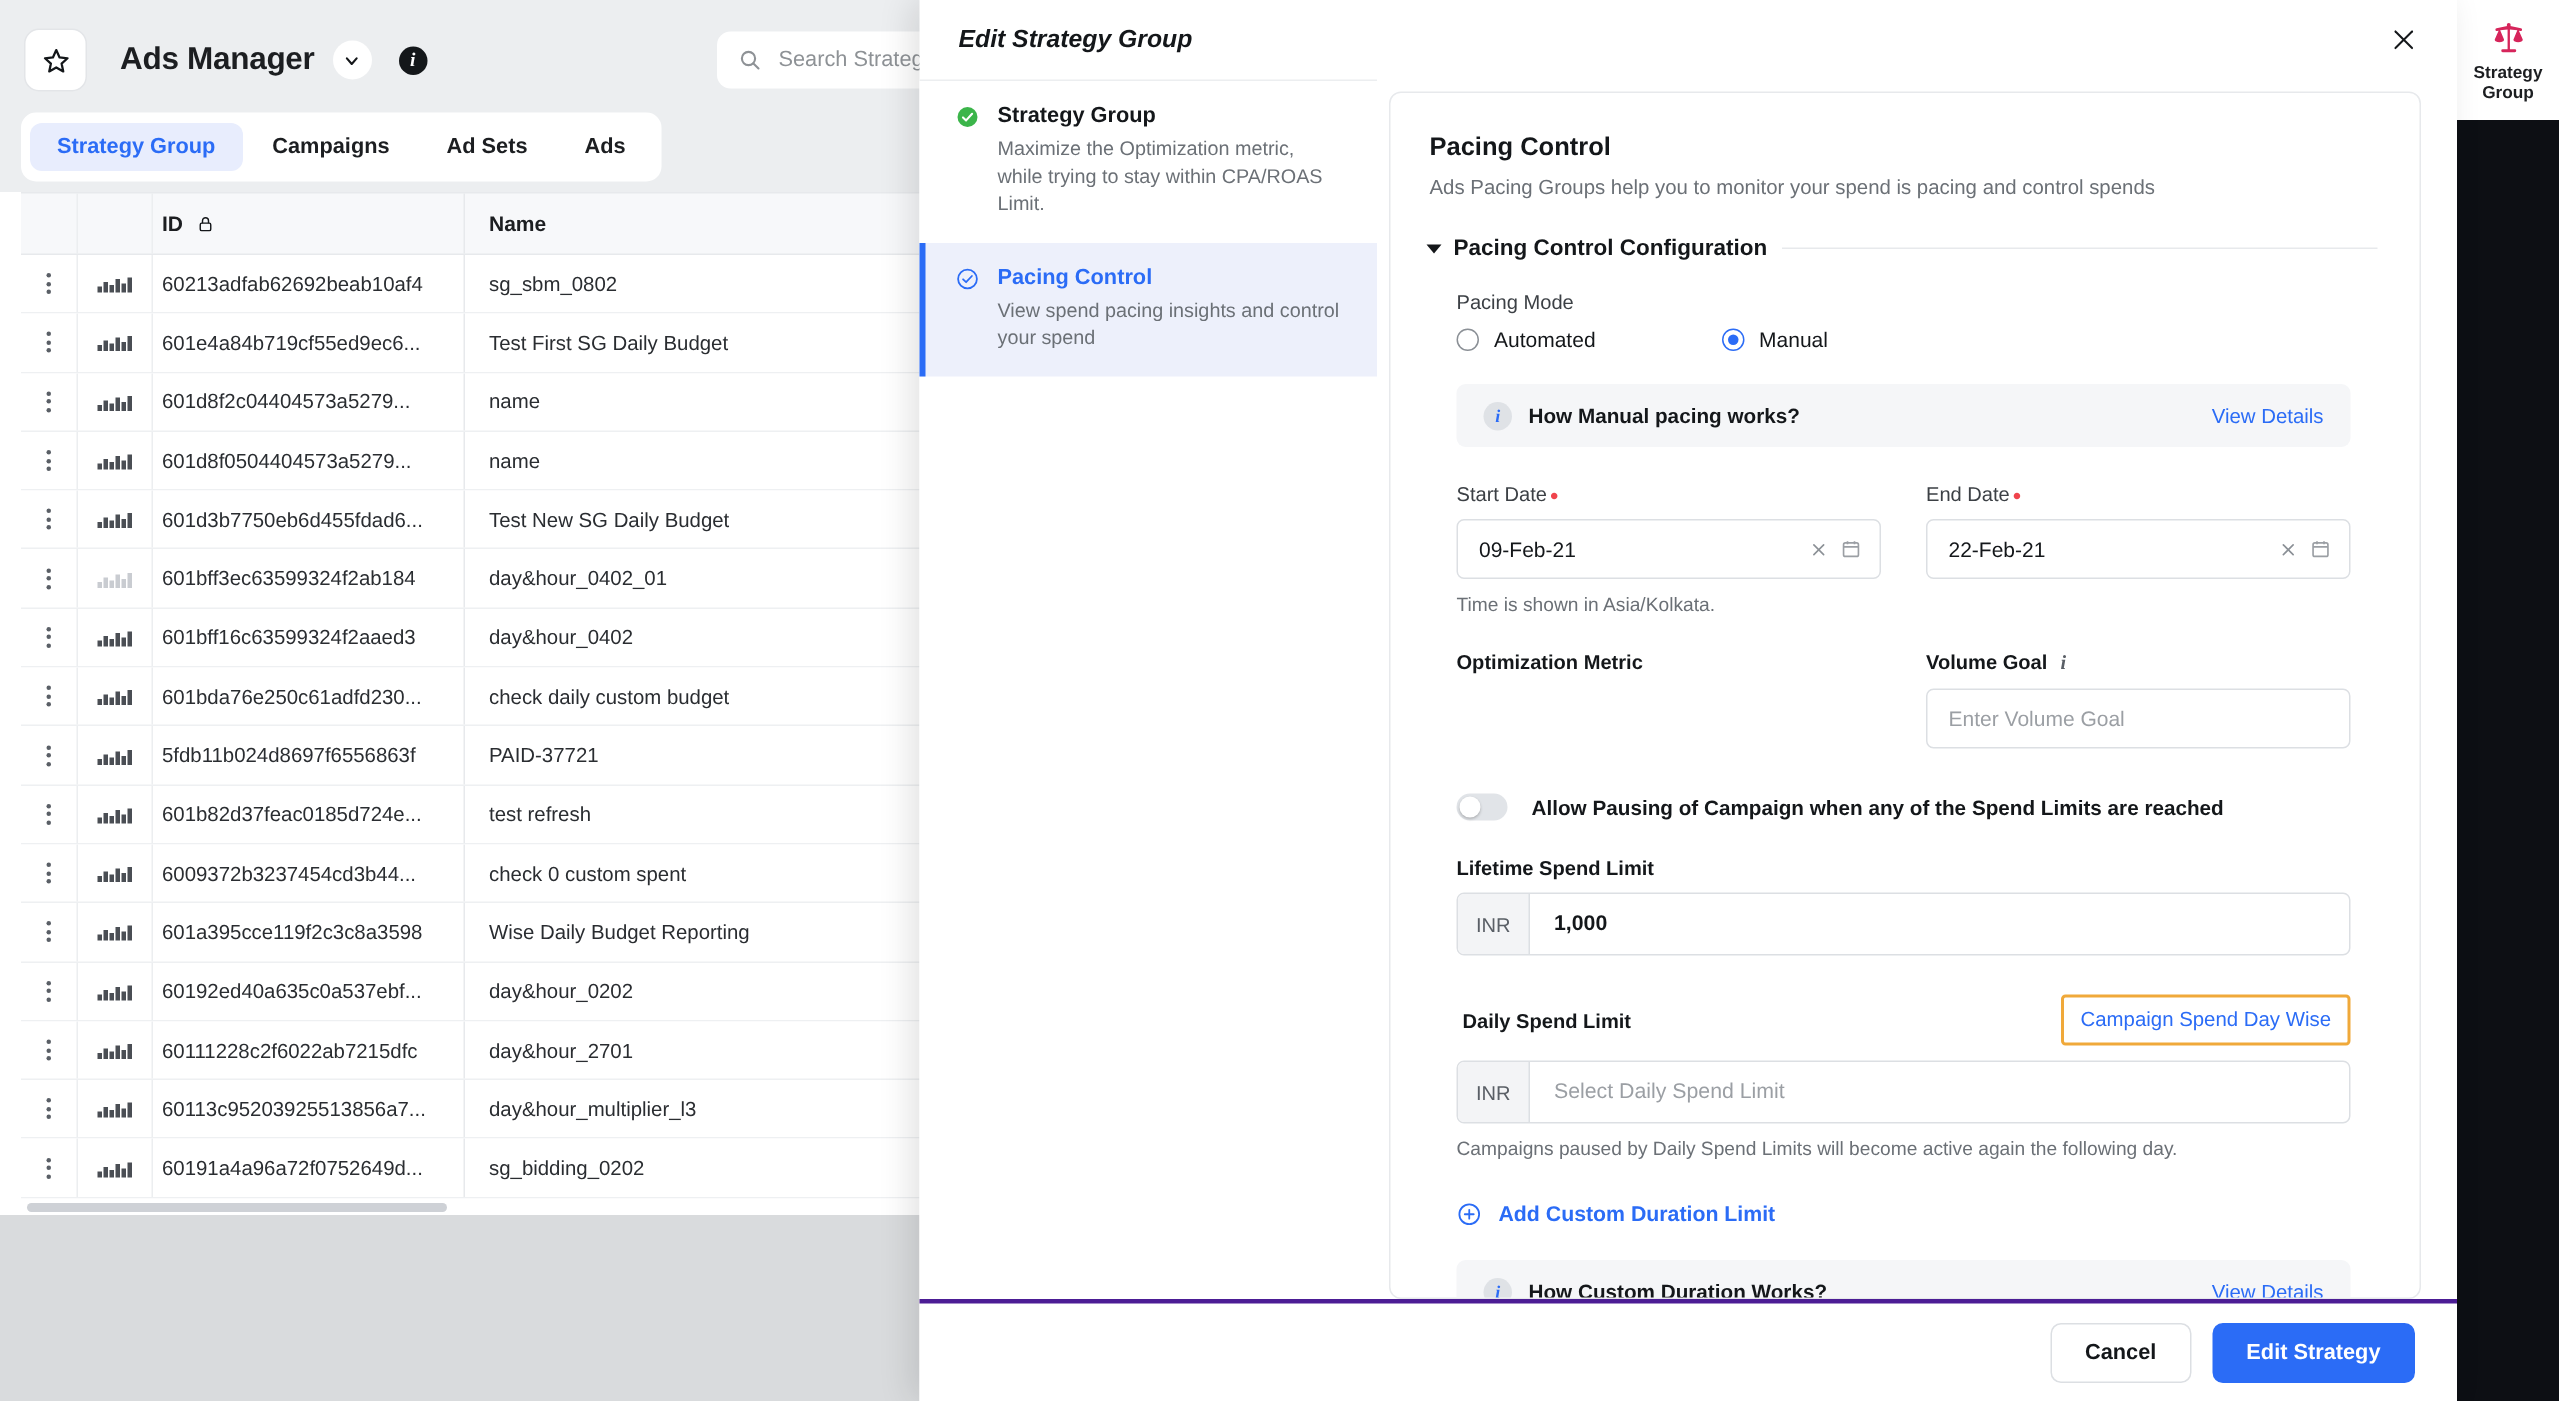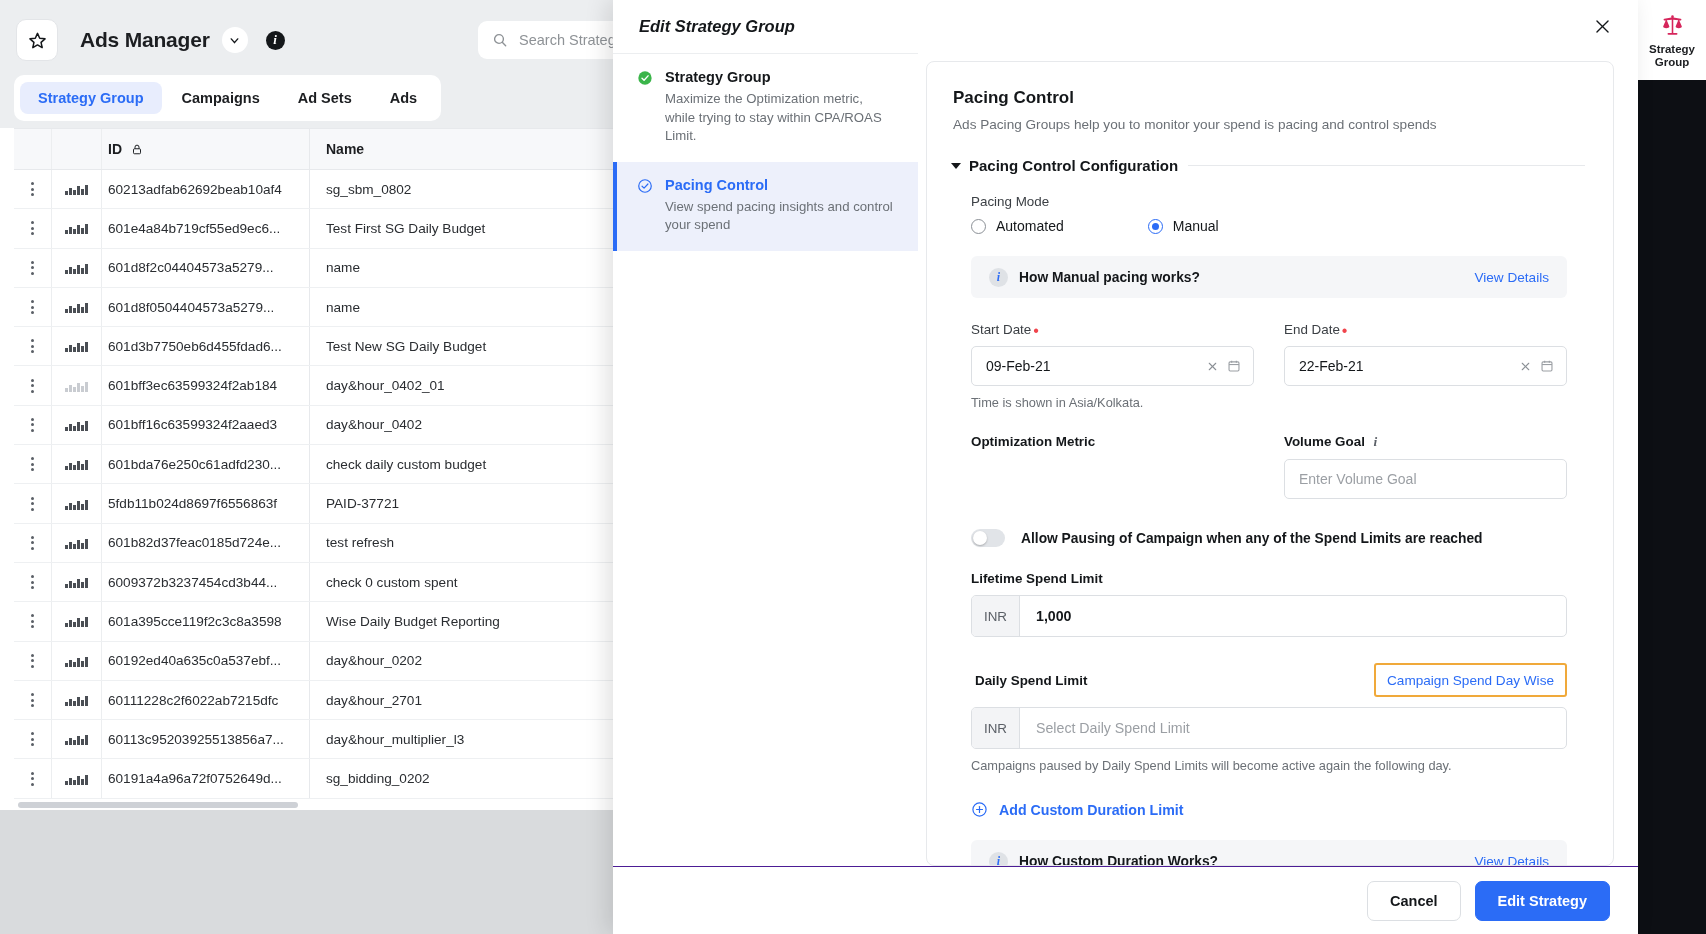--- a/index.html
+++ b/index.html
@@ -197,21 +197,21 @@
   .money .amt.ph { font-weight: 400; color: #9b9fa4; }
 
   .row-between { display: flex; align-items: center; justify-content: space-between; margin-top: 26px; }
   .hl-box { border: 2.5px solid #f0a93a; border-radius: 3px; padding: 6px 11px; }
 
   .add-link { display: flex; align-items: flex-end; gap: 11px; margin-top: 28px; cursor: pointer; }
   .add-link span { font-size: 14.2px; font-weight: 700; color: #2b6cf6; }
 
   
   .modal-foot {
-    height: 68px; flex: none; border-top: 1px solid #4c1d95; background: #fff;
+    height: 68px; flex: none; border-top: 3px solid #4c1d95; background: #fff;
     display: flex; align-items: center; justify-content: flex-end; gap: 14px; padding-right: 28px;
   }
   .btn { height: 40px; border-radius: 7px; font-size: 14.5px; font-weight: 700; cursor: pointer;
          display: flex; align-items: center; justify-content: center; padding: 0 22px; }
   .btn-ghost { background: #fff; border: 1px solid #dcdfe3; color: #14171a; }
   .btn-primary { background: #2b6cf6; color: #fff; border: 1px solid #2b6cf6; }
 </style>
 </head>
 <body>
 

